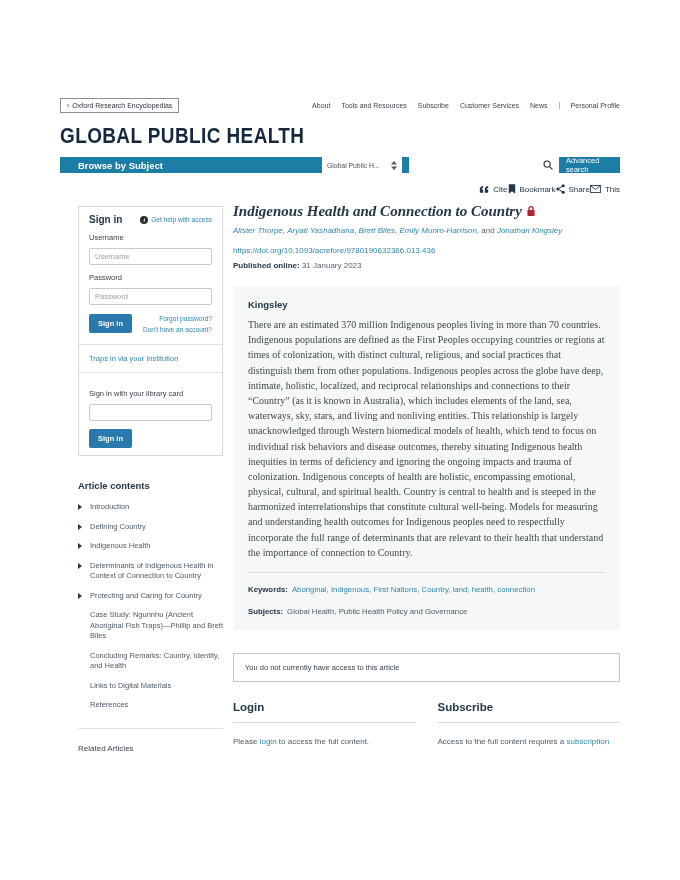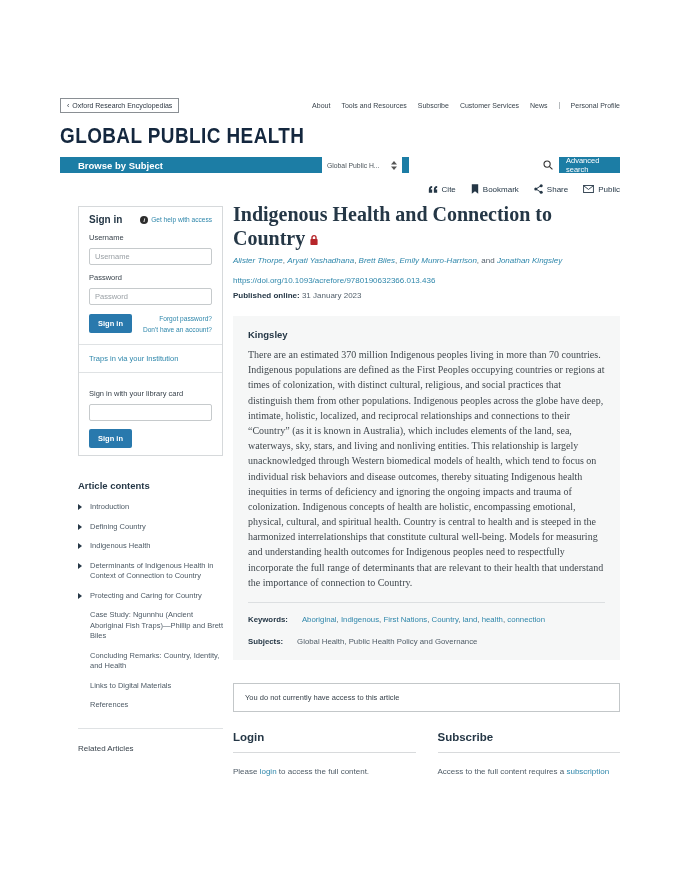--- a/index.html
+++ b/index.html
@@ -86,44 +86,44 @@
   .contents-list { list-style:none; margin:0; padding:0; font-size:7.5px; color:#4e5b66; }
   .contents-list li { position:relative; padding-left:12px; margin-bottom:9px; line-height:1.4; cursor:pointer; }
   .tri {
     position:absolute; left:0; top:2px; width:0; height:0;
     border-left:4px solid #253746; border-top:3px solid transparent; border-bottom:3px solid transparent;
   }
   .sb-divider { border:none; border-top:1px solid #dfe2e4; margin:17px 0 15px; }
   .related { font-size:8px; color:#39434c; cursor:pointer; }
 
   
-  .actions { display:flex; justify-content:flex-end; gap:15px; font-size:8px; color:#253746; margin-top:2px; }
+  .actions { display:flex; justify-content:flex-end; font-size:8px; color:#253746; margin-top:2px; }
   .action { display:flex; align-items:center; gap:4px; cursor:pointer; }
   .action svg { display:block; }
   .art-title {
-    font-family:"Liberation Serif", serif; font-size:20px; font-weight:700;
-    color:#253746; margin:8px 0 5px; line-height:1.2;
+    font-family:"Liberation Serif", serif; font-size:15px; font-weight:700;
+    color:#253746; margin:8px 0 5px; line-height:1.2;font-style:italic;
   }
   .lock { margin-left:4px; vertical-align:-1px; }
   .authors { font-size:8px; color:#55626d; line-height:1.5; }
   .author-link { color:#2f87ab; cursor:pointer;font-style:italic; }
   .doi { display:block; font-size:8px; color:#2f87ab; margin-top:9px; cursor:pointer; text-decoration:none; }
   .published { font-size:8px; margin-top:6px; }
   .pub-label { font-weight:700; color:#253746; }
   .pub-date { color:#55626d; }
 
   .summary-box { margin-top:16px; background:#f6f7f7; padding:13px 15px 11px; }
   .sum-title { font-weight:700; font-size:9.5px; color:#253746; margin:0 0 7px; }
   .sum-text {
     font-family:"Liberation Serif", serif; font-size:10px; line-height:1.52;
     color:#40484e; margin:0;
   }
   .sum-div { border:none; border-top:1px solid #dcdfe1; margin:12px 0 11px; }
   .kv-row { font-size:7.8px; margin-bottom:10px; color:#4e5b66; line-height:1.5; }
-  .kv-label { font-weight:700; color:#253746; margin-right:14px; }
+  .kv-label { font-weight:700; color:#253746; margin-right:4px; }
   .kw-link { color:#2f87ab; cursor:pointer; }
   .kw-sep { color:#55626d; }
 
   .access-note {
     margin-top:23px; border:1px solid #c3c7c9; padding:9px 11px;
     font-size:7.5px; color:#39434c;
   }
   .cols { display:flex; gap:22px; margin-top:19px; }
   .col { flex:1; }
   .col-title { font-size:11.5px; font-weight:700; color:#253746; margin:0; }
@@ -295,21 +295,21 @@
             <circle cx="2" cy="5.5" r="1.7" fill="#253746"></circle>
             <circle cx="8" cy="9.2" r="1.7" fill="#253746"></circle>
           </svg>
           <span>Share</span>
         </span>
         <span class="action">
           <svg width="11" height="8" viewBox="0 0 12 9">
             <rect x="0.5" y="0.5" width="11" height="8" fill="none" stroke="#253746" stroke-width="1"></rect>
             <path d="M0.5 0.8 L6 5 L11.5 0.8" fill="none" stroke="#253746" stroke-width="1"></path>
           </svg>
-          <span>Public</span>
+          <span>This</span>
         </span>
       </div>
 
       <h1 class="art-title"><span>Indigenous Health and Connection to Country</span><svg class="lock" width="10" height="12" viewBox="0 0 10 12">
             <path d="M3 5.2 V3.6 a2 2 0 0 1 4 0 V5.2" fill="none" stroke="#b6252a" stroke-width="1.4"></path>
             <rect x="1.4" y="5" width="7.2" height="6" rx="0.8" fill="#b6252a"></rect>
           </svg></h1>
 
       <div class="authors">
         

